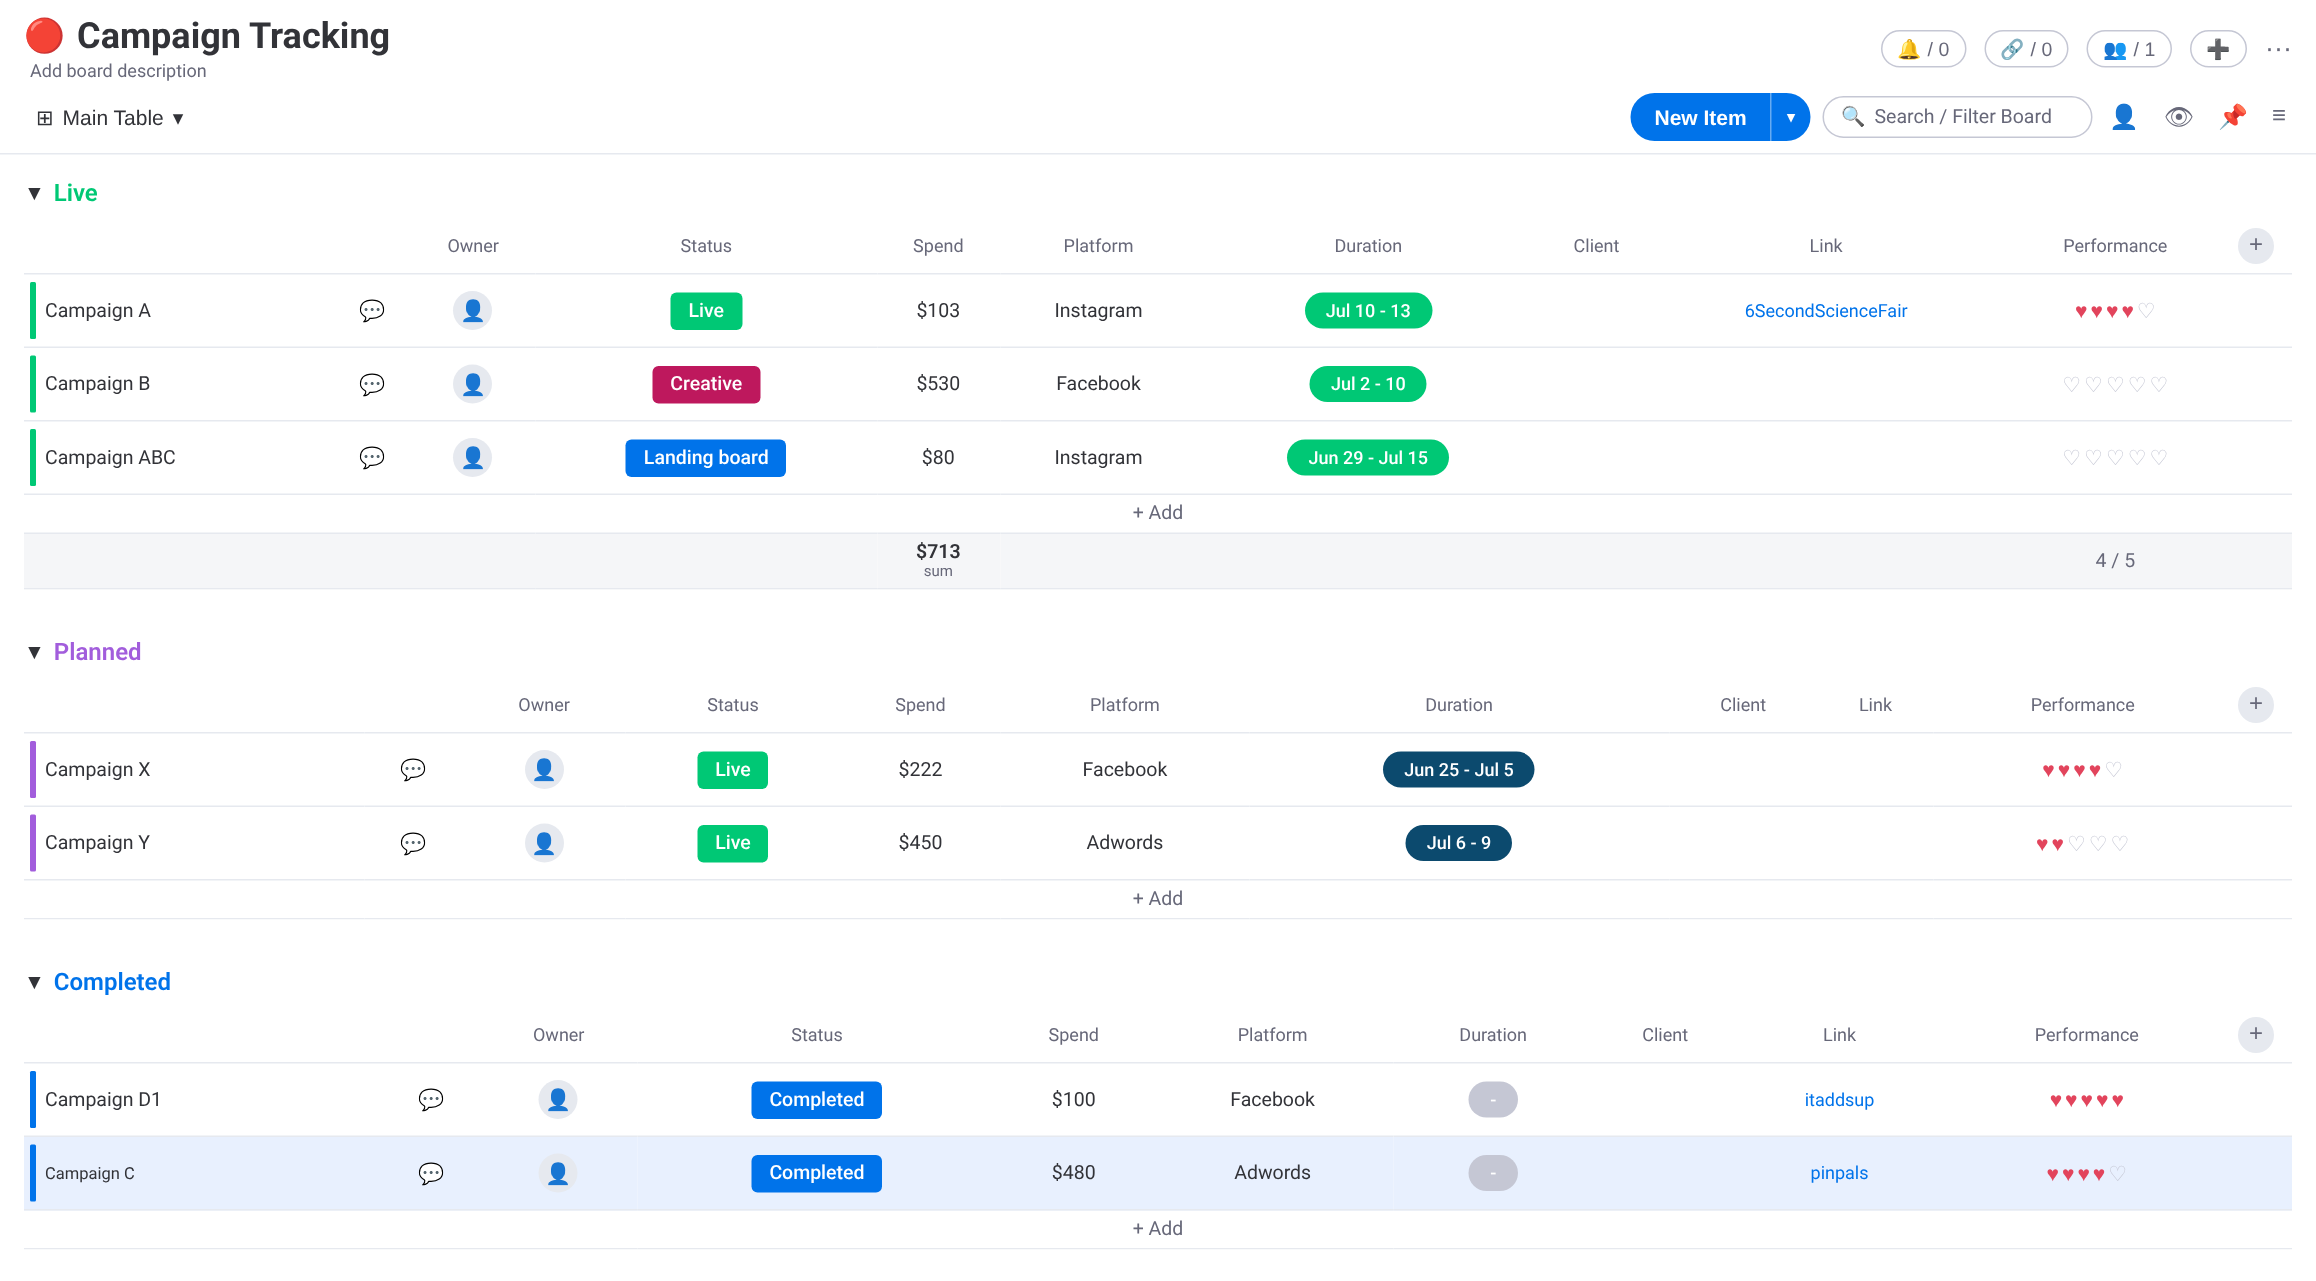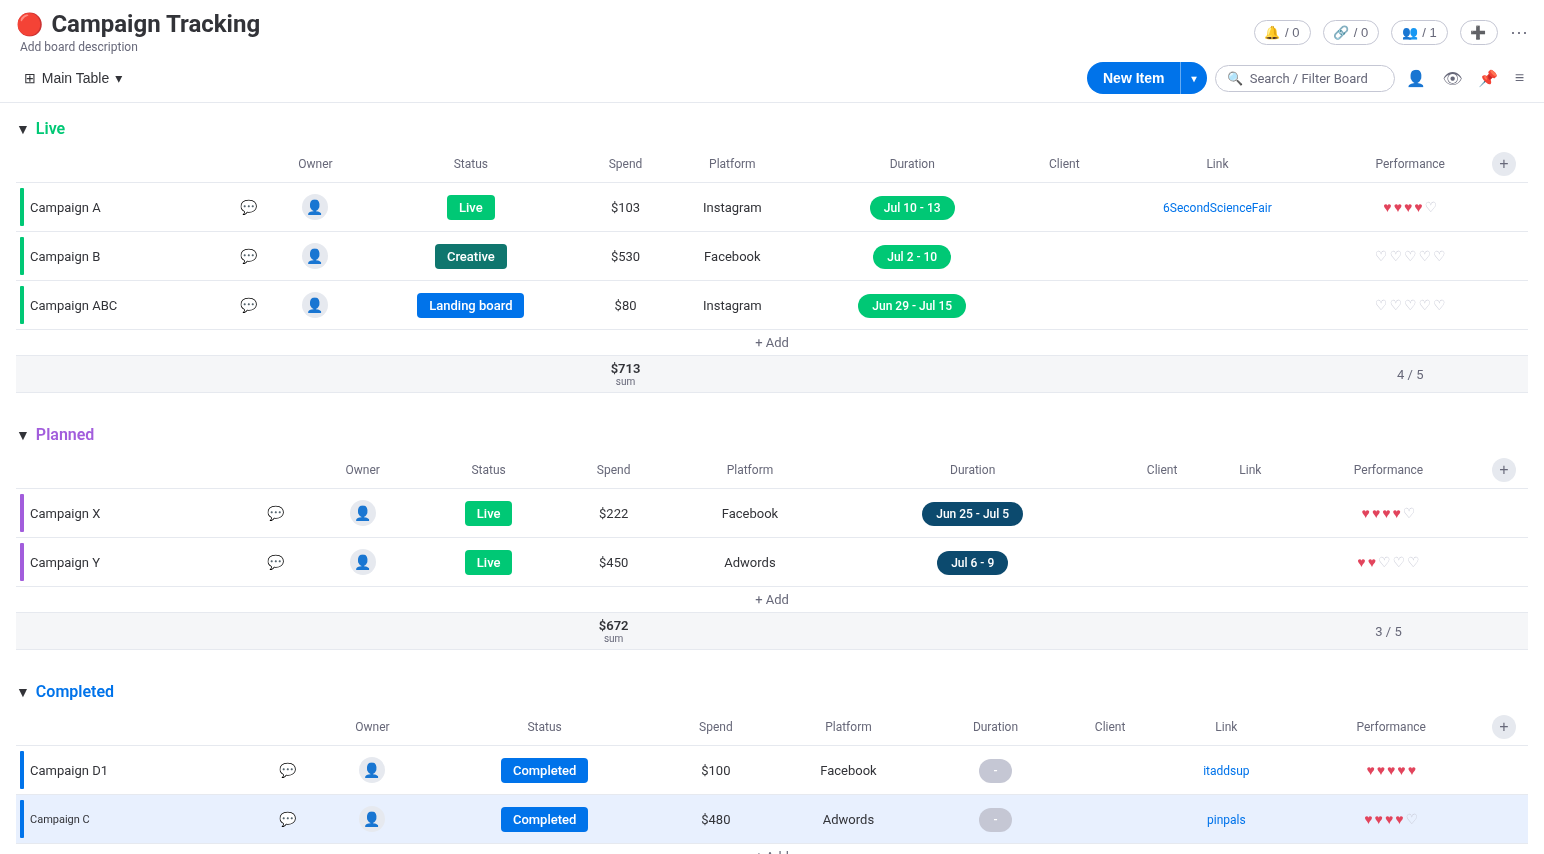--- a/index.html
+++ b/index.html
@@ -36,21 +36,21 @@
     .group-title { font-size: 16px; font-weight: 600; }
     .group-title.live { color: #00c875; }
     .group-title.planned { color: #a25ddc; }
     .group-title.completed { color: #0073ea; }
     .comment-icon { color: #c5c7d4; font-size: 14px; cursor: pointer; }
     .avatar-icon { width: 26px; height: 26px; border-radius: 50%; background: #e6e9ef; display: flex; align-items: center; justify-content: center; color: #c5c7d4; font-size: 14px; cursor: pointer; }
 
     
     .status-badge { border-radius: 4px; padding: 5px 12px; font-size: 13px; font-weight: 500; color: #fff; text-align: center; min-width: 120px; cursor: pointer; }
     .status-live { background: #00c875; }
-    .status-creative { background: #0f766e; }
+    .status-creative { background: #be185d; }
     .status-landing { background: #0073ea; }
     .status-completed { background: #0073ea; }
 
     
     .duration-badge { border-radius: 20px; padding: 5px 14px; font-size: 12px; font-weight: 500; color: #fff; text-align: center; cursor: pointer; white-space: nowrap; }
     .duration-green { background: #00c875; }
     .duration-purple { background: #0c4a6e; }
     .duration-gray { background: #c5c7d4; color: #fff; min-width: 60px; text-align: center; }
 
     
@@ -349,32 +349,20 @@
                   <span class="heart heart-empty">♡</span>
                   <span class="heart heart-empty">♡</span>
                   <span class="heart heart-empty">♡</span>
                 </div>
               </td>
               <td></td>
             </tr>
             <tr>
               <td colspan="11" class="add-row-td">+ Add</td>
             </tr>
-            <tr>
-              <td colspan="4" class="sum-td name-col"></td>
-              <td class="sum-td">
-                <div class="sum-cell">
-                  <span class="sum-value">$672</span>
-                  <span class="sum-label">sum</span>
-                </div>
-              </td>
-              <td colspan="4" class="sum-td"></td>
-              <td class="sum-td"><span class="sum-perf">3 / 5</span></td>
-              <td class="sum-td"></td>
-            </tr>
           </tbody>
         </table>
       </div>
     </div>
     <div class="group">
       <div class="group-header">
     <span class="group-collapse-icon">▼</span>
     <span class="group-title completed">Completed</span>
   </div>
       <div class="table-wrapper">

